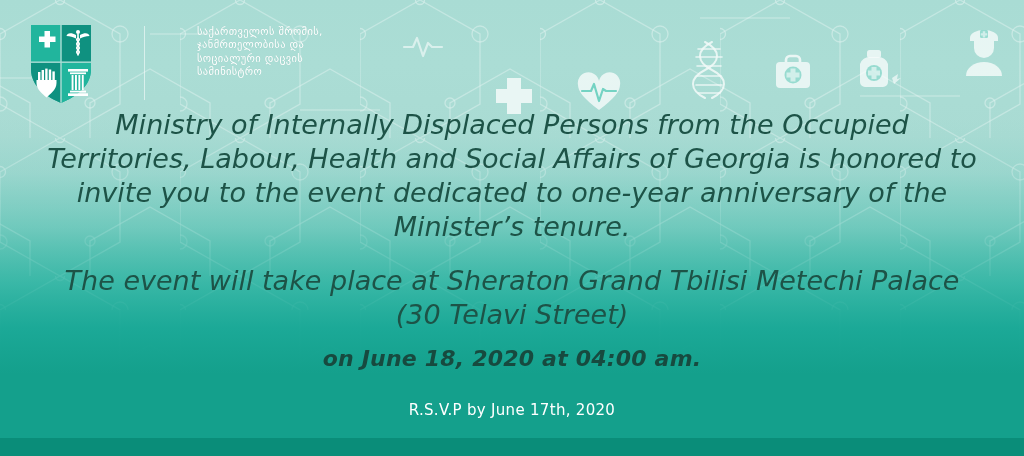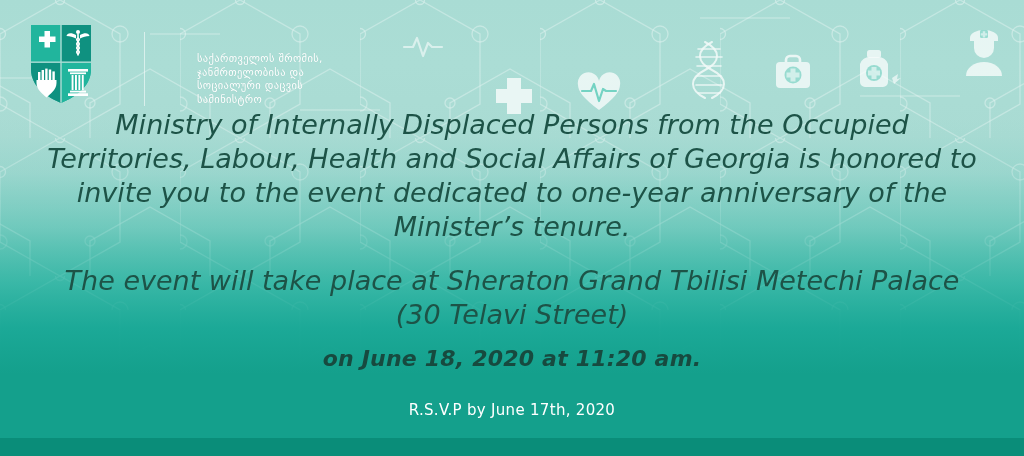--- a/index.html
+++ b/index.html
@@ -53,21 +53,21 @@
     position:absolute; left:0; right:0; bottom:0;
     height:18px;
     background:#0a8d79;
   }
 
   
   .logo-block {
     position:absolute;
     left:28px; top:22px;
     display:flex;
-    align-items:flex-end;
+    align-items:flex-start;
     gap:40px;
   }
   .shield-wrap { width:66px; height:84px; flex:none; }
   .shield-wrap svg { display:block; width:66px; height:84px; }
 
   .logo-divider {
     width:1px;
     height:74px;
     background:rgba(255,255,255,0.55);
     margin:4px 12px 0 10px;
@@ -295,20 +295,20 @@
 სამინისტრო</div>
   </div>
 
   <div class="content">
 
 
     <div class="para para-intro">Ministry of Internally Displaced Persons from the Occupied Territories, Labour, Health and Social Affairs of Georgia is honored to invite you to the event dedicated to one-year anniversary of the Minister’s tenure.</div>
 
     <div class="para para-venue">The event will take place at Sheraton Grand Tbilisi Metechi Palace (30 Telavi Street)</div>
 
-    <div class="datetime">on June 18, 2020 at 11:20 am.</div>
+    <div class="datetime">on June 18, 2020 at 04:00 am.</div>
   </div>
 
   <div class="rsvp">R.S.V.P by June 17th, 2020</div>
 
   <div class="bottom-band"></div>
 
 </div>
 
 </body></html>

